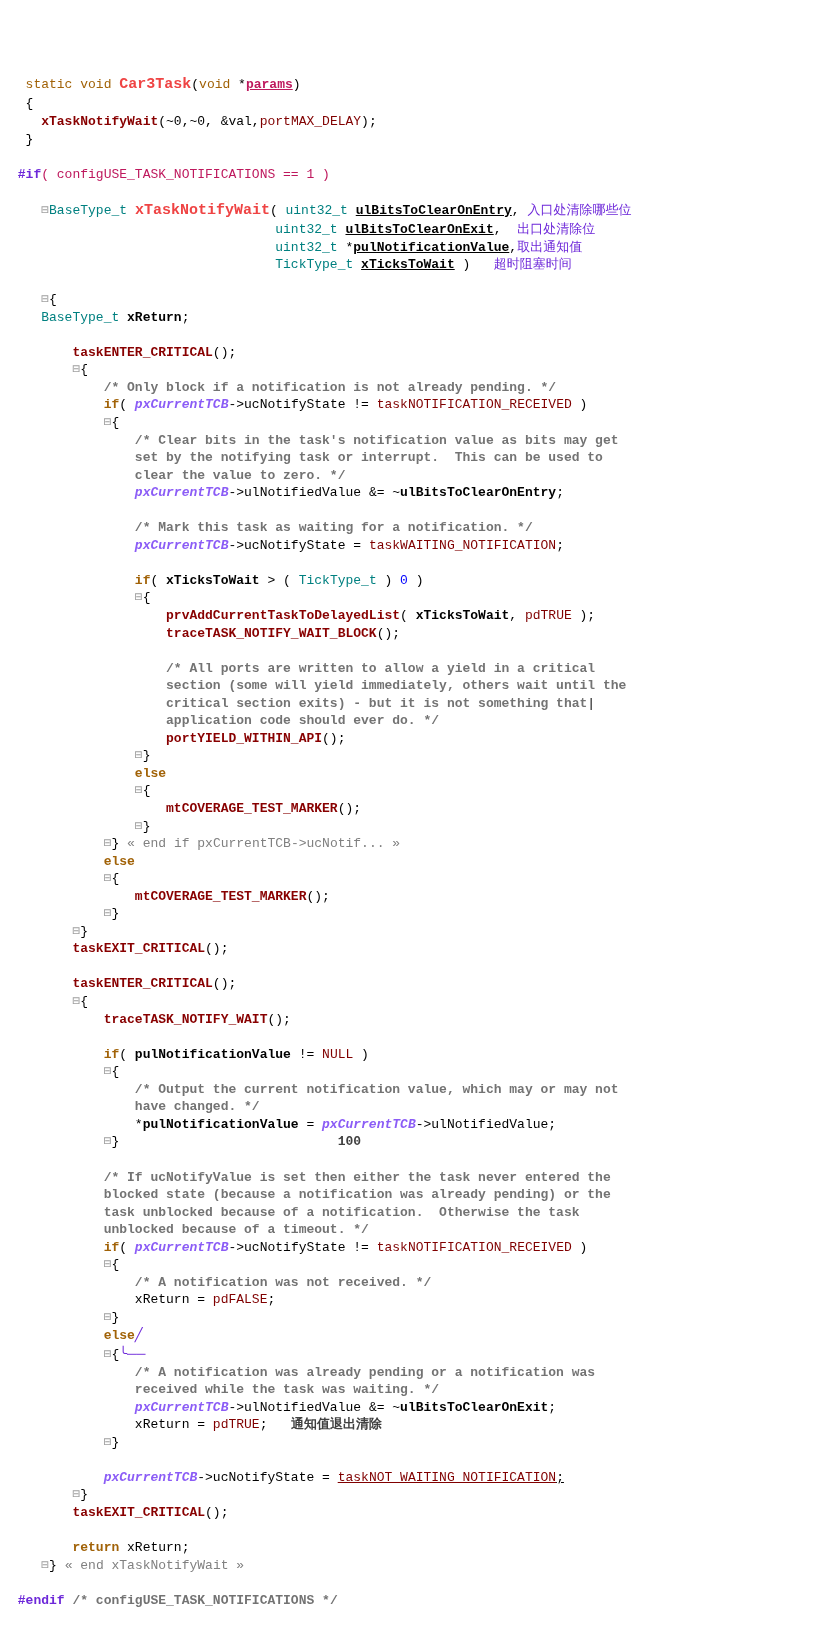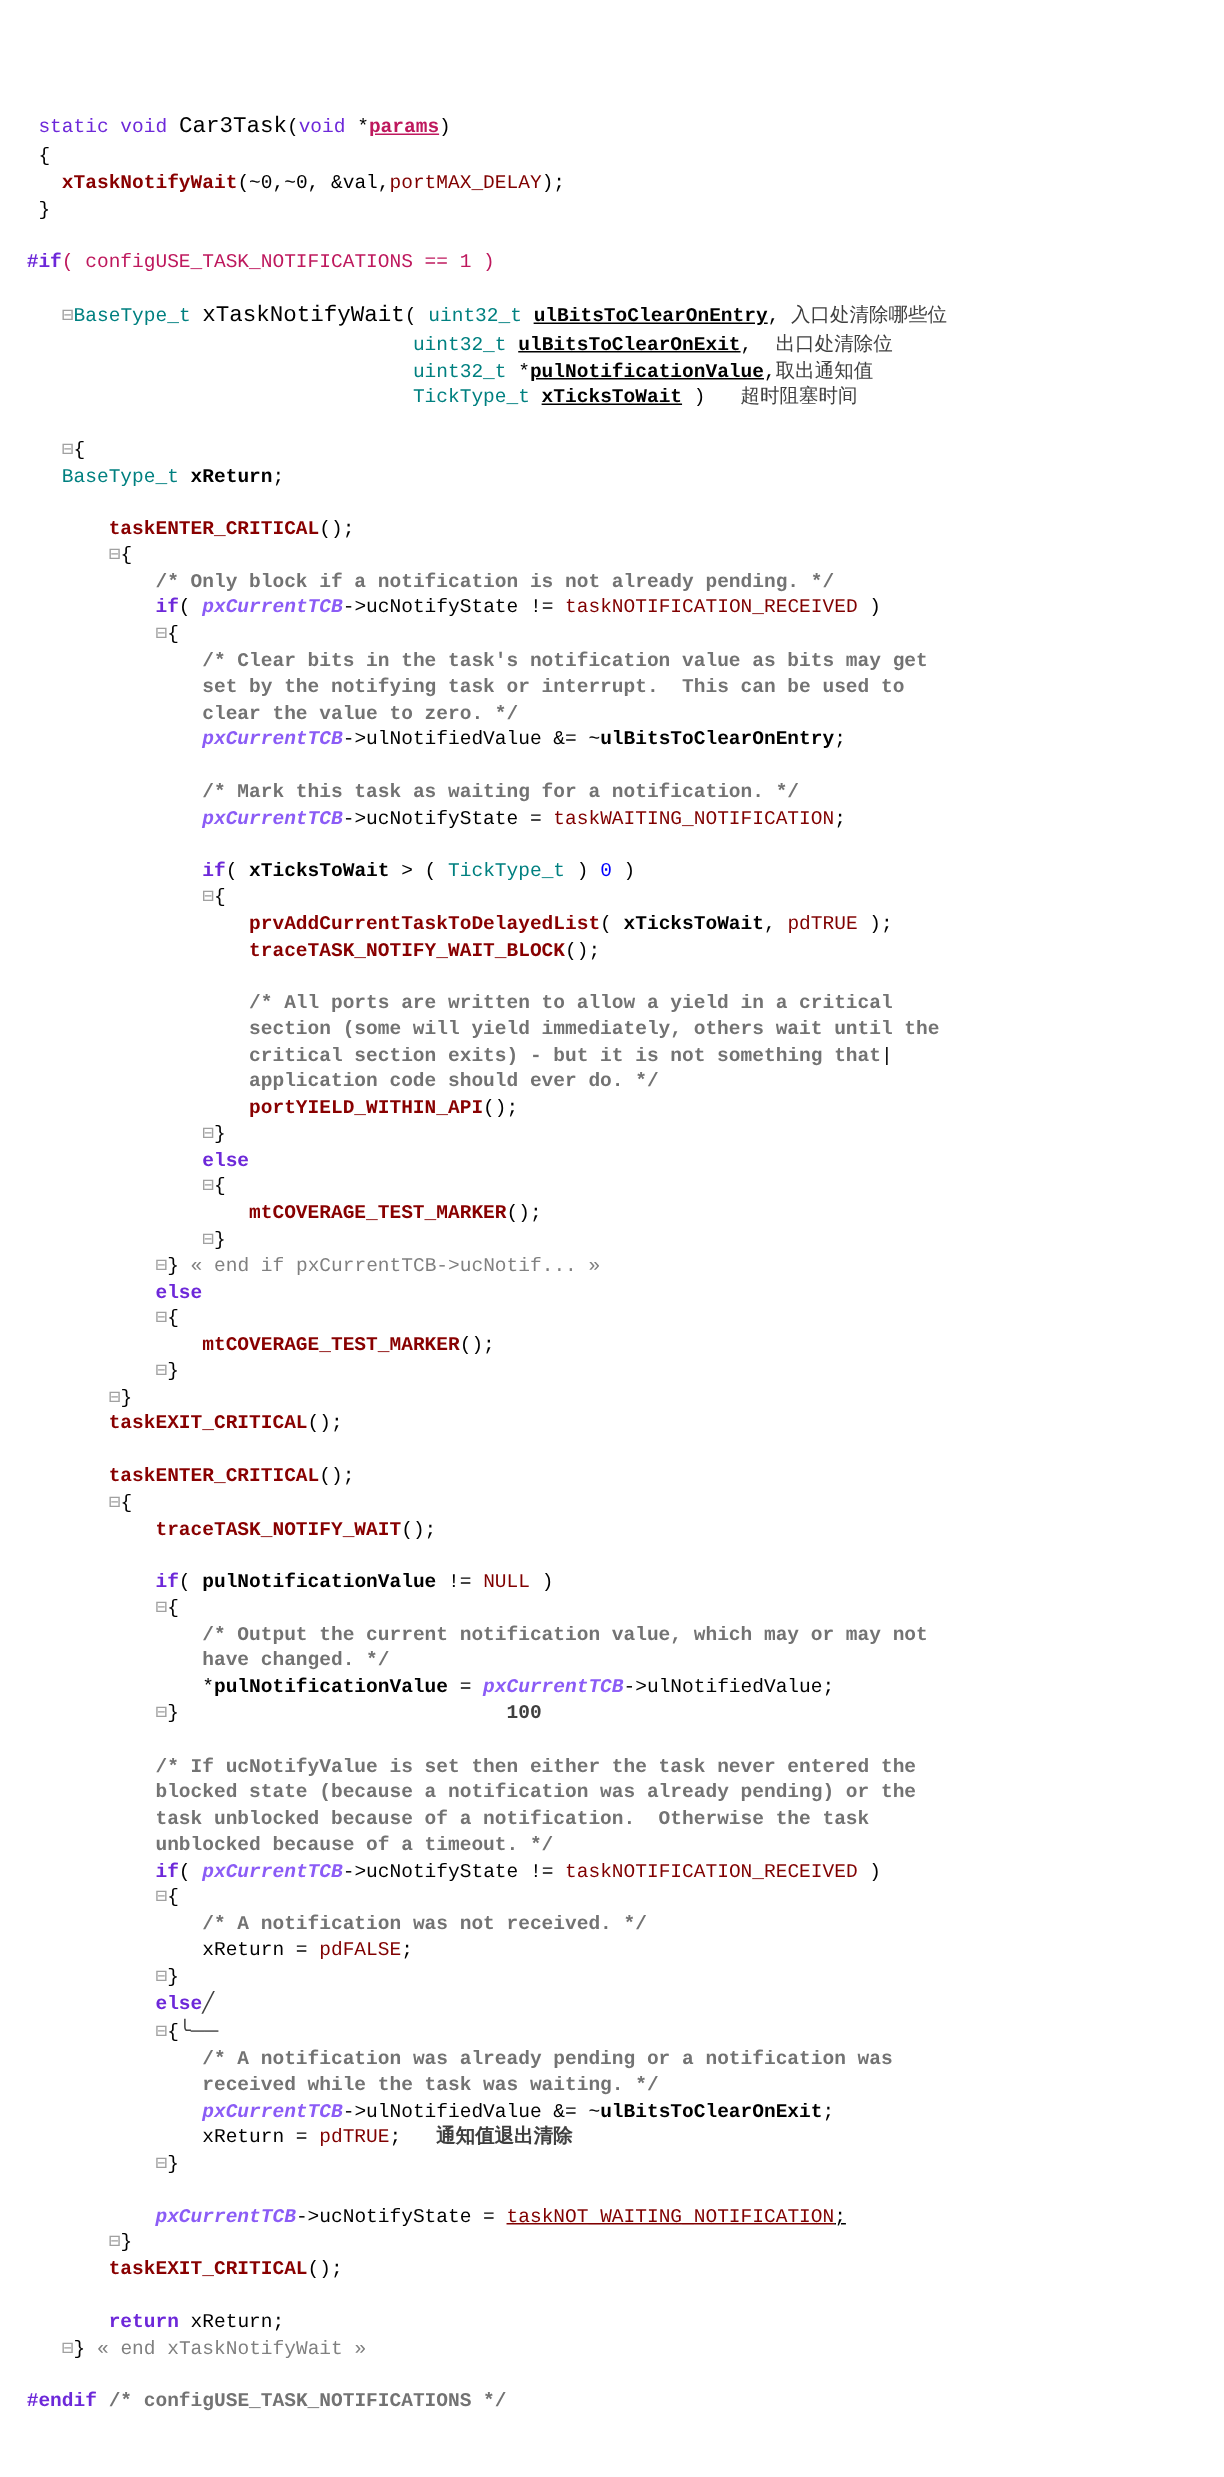--- a/index.html
+++ b/index.html
@@ -7,32 +7,32 @@
     padding: 5px 10px;
     font-family: Consolas, 'Courier New', monospace;
     font-size: 13px;
     line-height: 1.35;
     background: #fff;
     color: #000;
     white-space: pre;
     width: 816px;
     box-sizing: border-box;
   }
-  .kw { color: #6d28d9; }
-  .func-name { color: #000000; font-weight: normal; }
+  .kw { color: #a16207; }
+  .func-name { color: #ef4444; font-weight: bold; }
   .func-call { color: #880000; font-weight: bold; }
   .param { color: #be185d; font-weight: bold; text-decoration: underline; }
   .param-name { color: #000; font-weight: bold; text-decoration: underline; }
   .var { color: #8b5cf6; font-style: italic; font-weight: bold; }
   .num { color: #0000ff; }
   .comment { color: #737373; font-weight: bold; }
   .comment-gray { color: #808080; }
   .preproc { color: #6d28d9; font-weight: bold; }
   .preproc-cond { color: #be185d; }
-  .annot { color: #404040; }
+  .annot { color: #6d28d9; }
   .annot-b { color: #404040; font-weight: bold; }
   .red-const { color: #800000; }
   .underline { text-decoration: underline; }
   .teal { color: #008080; }
   .grey-line { color: #a0a0a0; }
   .container { position: relative; }
 </style>
 </head>
 <body>
 

